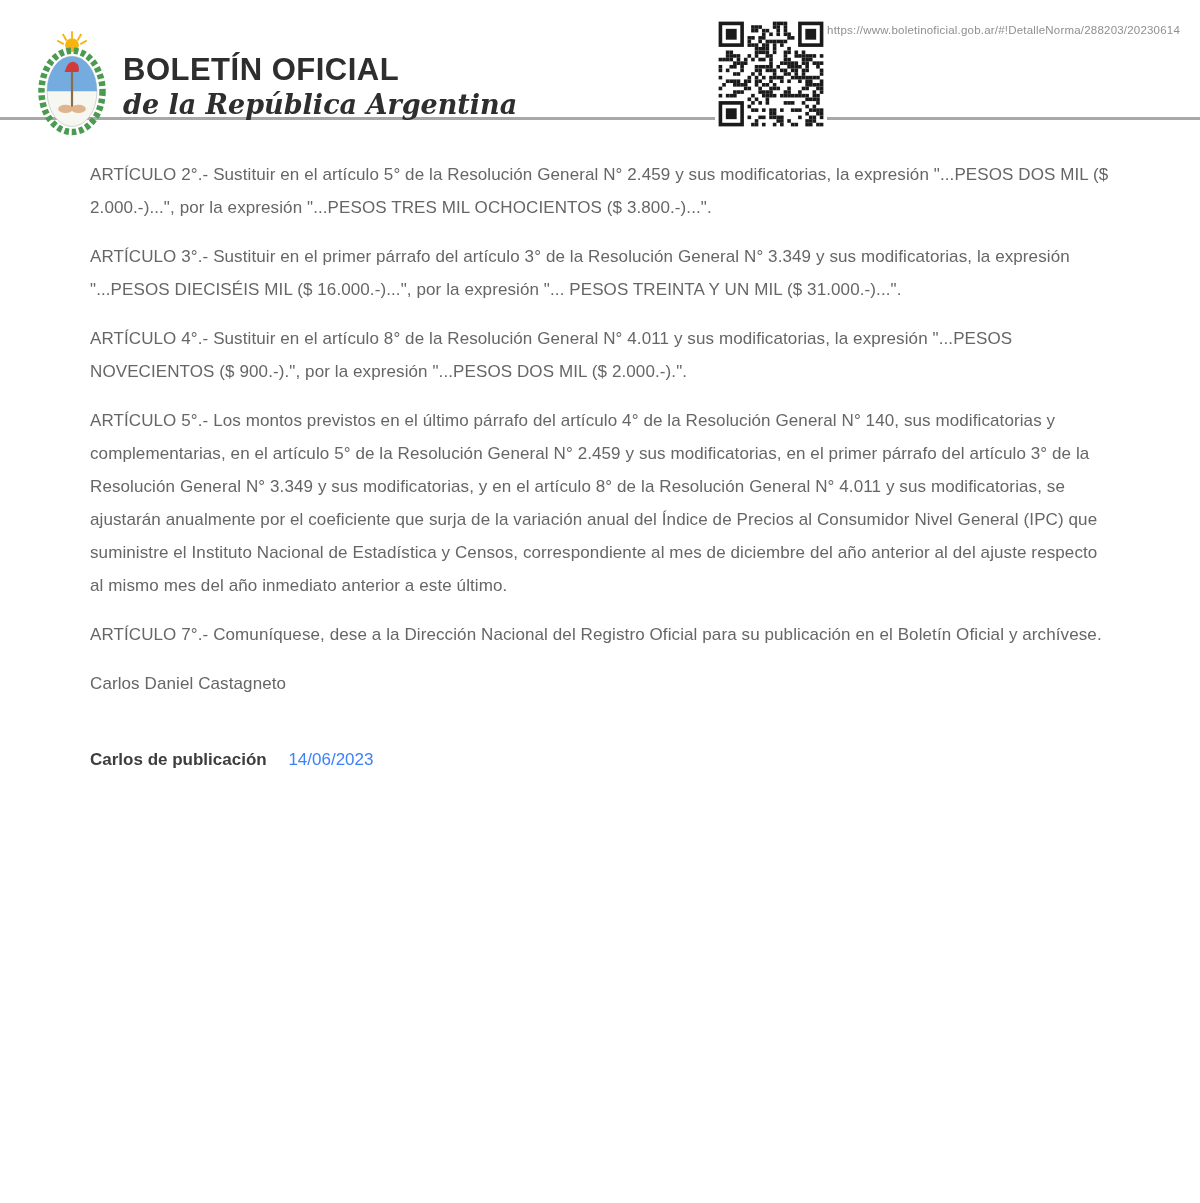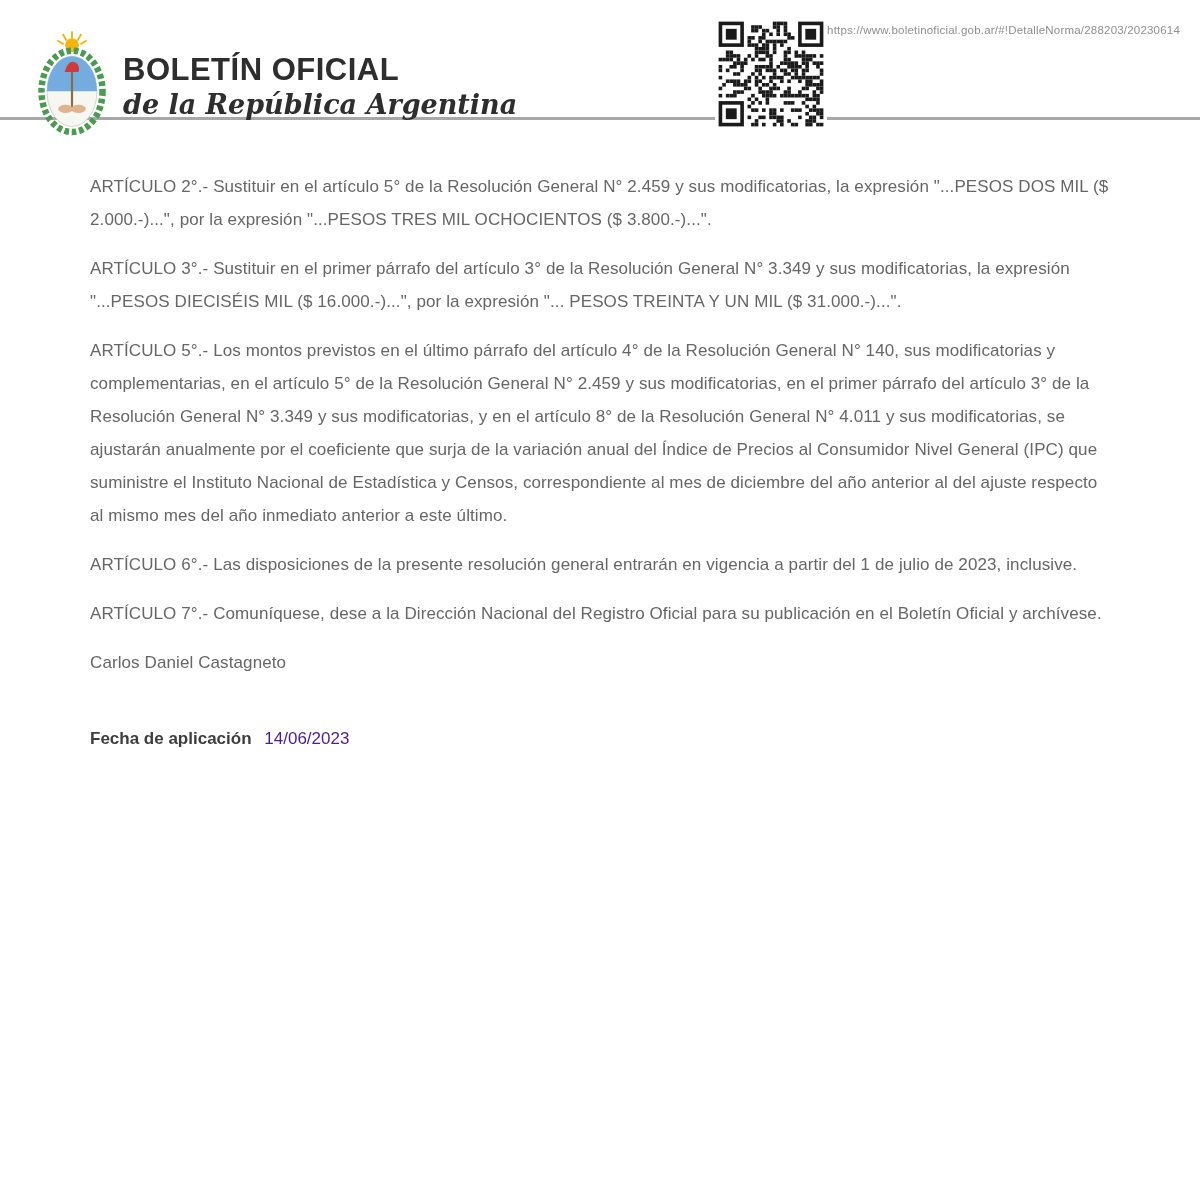--- a/index.html
+++ b/index.html
@@ -32,34 +32,34 @@
     font-size:27px; color:#2e2e2e; margin-top:2px;
   }
   .qr-block { display:flex; flex-direction:row; }
   .qr-svg { width:112px; height:112px; }
   .qr-url {
     margin-top:6px; font-size:11.5px; color:#8f8f8f;
     white-space:nowrap; letter-spacing:0.2px;
   }
 
   
-  main { padding:50px 90px 0 90px; }
+  main { padding:38px 90px 0 90px; }
   main p {
     font-size:17px; line-height:33px; color:#666666;
     margin-bottom:16px; letter-spacing:0.1px;
   }
   .sig { margin-top:8px; }
 
   
   footer {
     padding:34px 90px 40px 90px;
     font-size:17px;
   }
   .pub-label { font-weight:bold; color:#3d3d3d; }
-  .pub-date { color:#4c1d95; margin-left:8px; }
+  .pub-date { color:#3b82f6; margin-left:17px; }
 </style>
 </head>
 <body>
 
 <div class="page">
 
   <header>
     <div class="brand">
 
       <svg class="coat" viewBox="0 0 80 112" aria-hidden="true">
@@ -410,24 +410,24 @@
             <rect x="28" y="28" width="1" height="1"></rect>
           </g>
       </svg>
       <div class="qr-url">https://www.boletinoficial.gob.ar/#!DetalleNorma/288203/20230614</div>
     </div>
   </header>
 
   <main>
     <p>ARTÍCULO 2°.- Sustituir en el artículo 5° de la Resolución General N° 2.459 y sus modificatorias, la expresión "...PESOS DOS MIL ($ 2.000.-)...", por la expresión "...PESOS TRES MIL OCHOCIENTOS ($ 3.800.-)...".</p>
     <p>ARTÍCULO 3°.- Sustituir en el primer párrafo del artículo 3° de la Resolución General N° 3.349 y sus modificatorias, la expresión "...PESOS DIECISÉIS MIL ($ 16.000.-)...", por la expresión "... PESOS TREINTA Y UN MIL ($ 31.000.-)...".</p>
+    <p>ARTÍCULO 4°.- Sustituir en el artículo 8° de la Resolución General N° 4.011 y sus modificatorias, la expresión "...PESOS NOVECIENTOS ($ 900.-).", por la expresión "...PESOS DOS MIL ($ 2.000.-).".</p>
     <p>ARTÍCULO 5°.- Los montos previstos en el último párrafo del artículo 4° de la Resolución General N° 140, sus modificatorias y complementarias, en el artículo 5° de la Resolución General N° 2.459 y sus modificatorias, en el primer párrafo del artículo 3° de la Resolución General N° 3.349 y sus modificatorias, y en el artículo 8° de la Resolución General N° 4.011 y sus modificatorias, se ajustarán anualmente por el coeficiente que surja de la variación anual del Índice de Precios al Consumidor Nivel General (IPC) que suministre el Instituto Nacional de Estadística y Censos, correspondiente al mes de diciembre del año anterior al del ajuste respecto al mismo mes del año inmediato anterior a este último.</p>
-    <p>ARTÍCULO 6°.- Las disposiciones de la presente resolución general entrarán en vigencia a partir del 1 de julio de 2023, inclusive.</p>
     <p>ARTÍCULO 7°.- Comuníquese, dese a la Dirección Nacional del Registro Oficial para su publicación en el Boletín Oficial y archívese.</p>
     <p class="sig">Carlos Daniel Castagneto</p>
   </main>
 
   <footer>
-    <span class="pub-label">Fecha de aplicación</span>
+    <span class="pub-label">Carlos de publicación</span>
     <span class="pub-date">14/06/2023</span>
   </footer>
 
 </div>
 
 </body></html>

